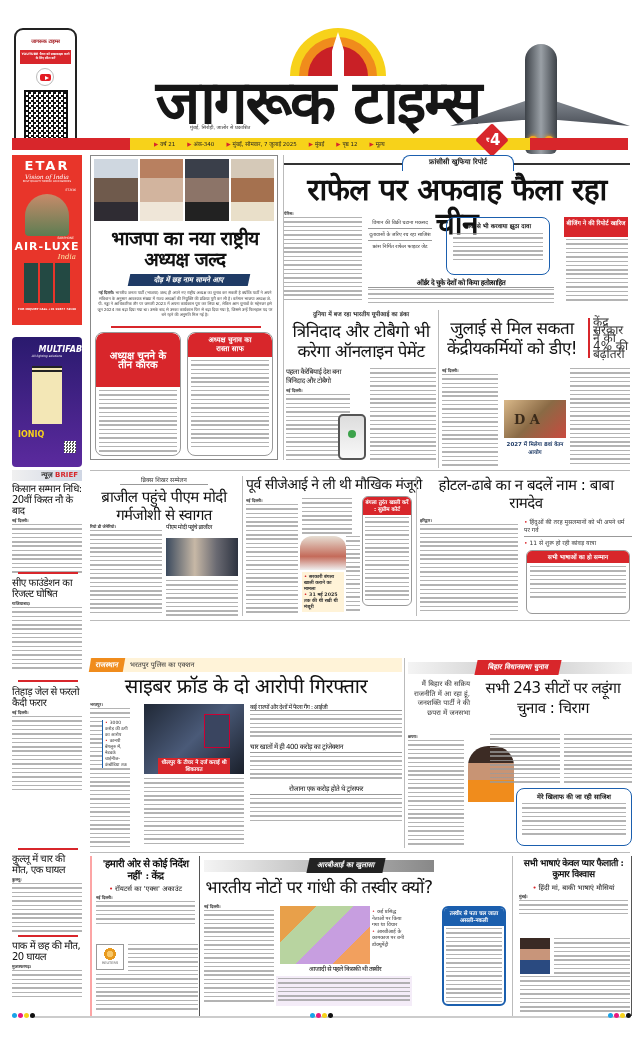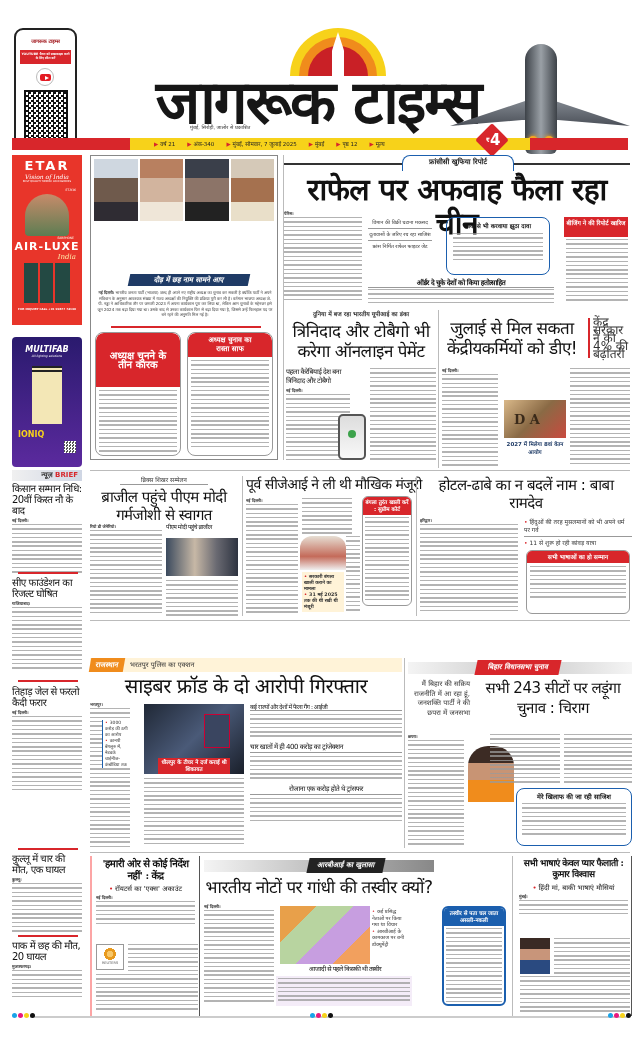--- a/index.html
+++ b/index.html
@@ -68,21 +68,21 @@
   <div style="font-size:3px;text-align:right;padding-right:6px;margin-top:5px;">ET-R36</div>
   <div style="margin:2px auto 0;width:44px;height:42px;border-radius:22px 22px 4px 4px;background:linear-gradient(180deg,#c78b6a,#5d7d52);"></div>
   <div style="font-size:3px;color:#ffe;text-align:right;padding-right:8px;">EARPHONE</div>
   <div style="font-size:11px;font-weight:bold;letter-spacing:1px;">AIR-LUXE</div>
   <div style="font-size:7px;font-style:italic;font-family:'DejaVu Serif',serif;color:#ffe9a8;text-align:right;padding-right:6px;">India</div>
   <div style="margin:2px auto 0;width:46px;height:40px;background:linear-gradient(90deg,#234943 0 30%,#e8352a 30% 34%,#234943 34% 64%,#e8352a 64% 68%,#234943 68%);"></div>
   <div style="font-size:2.8px;font-weight:bold;margin-top:4px;">FOR INQUIRY CALL +91 99877 74130</div>
 </div>
 
 <div class="abs" style="left:12px;top:337px;width:70px;height:130px;background:linear-gradient(180deg,#2a1a6e,#5b2a9e);border-radius:4px;color:#fff;">
-  <div style="font-size:8px;font-weight:bold;font-style:italic;text-align:center;margin-top:8px;">MULTIFAB</div>
+  <div style="font-size:8px;font-weight:bold;font-style:italic;text-align:right;margin-top:8px;">MULTIFAB</div>
   <div style="font-size:3px;text-align:center;font-style:italic;">All lighting solutions</div>
   <div style="margin:8px auto 0;width:30px;height:58px;background:#f3e7b6;border-top:6px double #222;"></div>
   <div style="font-size:8px;font-weight:bold;color:#f7d21a;padding-left:6px;margin-top:6px;">IONIQ</div>
   <div style="position:absolute;right:6px;bottom:14px;width:12px;height:12px;background:repeating-conic-gradient(#fff 0 25%,#555 0 50%) 0 0/3px 3px;"></div>
 </div>
 
 <div class="abs" style="left:12px;top:470px;width:70px;height:11px;background:linear-gradient(90deg,#f0f0f0,#cfd6e4);text-align:right;padding-right:4px;font-size:7px;font-weight:bold;line-height:11px;">
   <span style="color:#333;">न्यूज़</span> <span style="color:#d8262b;">BRIEF</span>
 </div>
 <div class="abs" style="left:12px;top:483px;width:70px;height:88px;">
@@ -110,20 +110,21 @@
   <div class="body-text" style="height:34px;margin-top:2px;"><b style="color:#333;">मुजफ्फरगढ़।</b><span class="filler" style="height:28px;"></span></div>
 </div>
 
 <div class="abs" style="left:90px;top:155px;width:188px;height:305px;border:1.5px solid #888;">
   <div style="position:absolute;left:3px;top:3px;width:180px;height:62px;display:flex;gap:2px;">
     <div class="photo" style="flex:1;background:linear-gradient(180deg,#cfd7e0 0 30%,#6f5a4c 30% 70%,#2f2c33 70%);"></div>
     <div class="photo" style="flex:1;background:linear-gradient(180deg,#b88060 0 30%,#d2b49e 30% 70%,#efe6d8 70%);"></div>
     <div class="photo" style="flex:1;background:linear-gradient(180deg,#3a3f4a 0 30%,#8c7468 30% 70%,#222 70%);"></div>
     <div class="photo" style="flex:1;background:linear-gradient(180deg,#d5c9b8 0 30%,#a5714f 30% 70%,#e9dfc9 70%);"></div>
   </div>
+  <div class="hl" style="position:absolute;left:10px;top:72px;width:168px;text-align:center;font-size:19px;line-height:21px;">भाजपा का नया राष्ट्रीय अध्यक्ष जल्द</div>
   <div style="position:absolute;left:38px;top:118px;width:120px;height:12px;background:#1f3b66;color:#fff;font-size:7px;font-weight:bold;text-align:center;line-height:12px;transform:skewX(-12deg);">दौड़ में छह नाम सामने आए</div>
   <div class="body-text" style="position:absolute;left:6px;top:134px;width:176px;height:34px;text-align:center;font-size:4px;line-height:5.6px;">
     <b>नई दिल्ली।</b> <span>भारतीय जनता पार्टी (भाजपा) जल्द ही अपने नए राष्ट्रीय अध्यक्ष का चुनाव कर सकती है क्योंकि पार्टी ने अपने संविधान के अनुसार आवश्यक संख्या में राज्य अध्यक्षों की नियुक्ति की प्रक्रिया पूरी कर ली है। वर्तमान भाजपा अध्यक्ष जे. पी. नड्डा ने आधिकारिक तौर पर जनवरी 2023 में अपना कार्यकाल पूरा कर लिया था, लेकिन आम चुनावों के मद्देनजर इसे जून 2024 तक बढ़ा दिया गया था। उसके बाद से उनका कार्यकाल फिर से बढ़ा दिया गया है, जिससे उन्हें फिलहाल पद पर बने रहने की अनुमति मिल गई है।</span>
   </div>
   <div class="hline" style="left:20px;top:170px;width:150px;background:#d8262b;height:1.5px;"></div>
   <div style="position:absolute;left:4px;top:176px;width:86px;height:124px;border:1.5px solid #999;border-radius:8px;overflow:hidden;">
     <div class="redbox" style="font-size:10px;line-height:9px;padding:18px 6px;border-radius:8px 8px 0 0;">अध्यक्ष चुनने के तीन कारक</div>
     <div class="body-text" style="height:94px;padding:3px;">
         <span class="filler"></span>
       </div>

